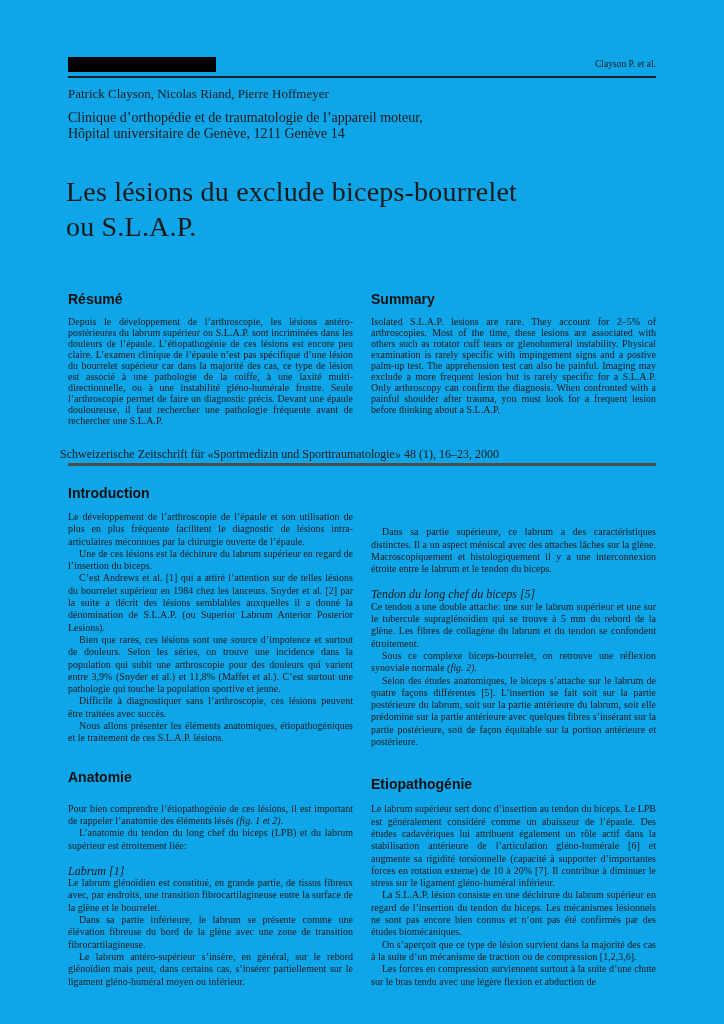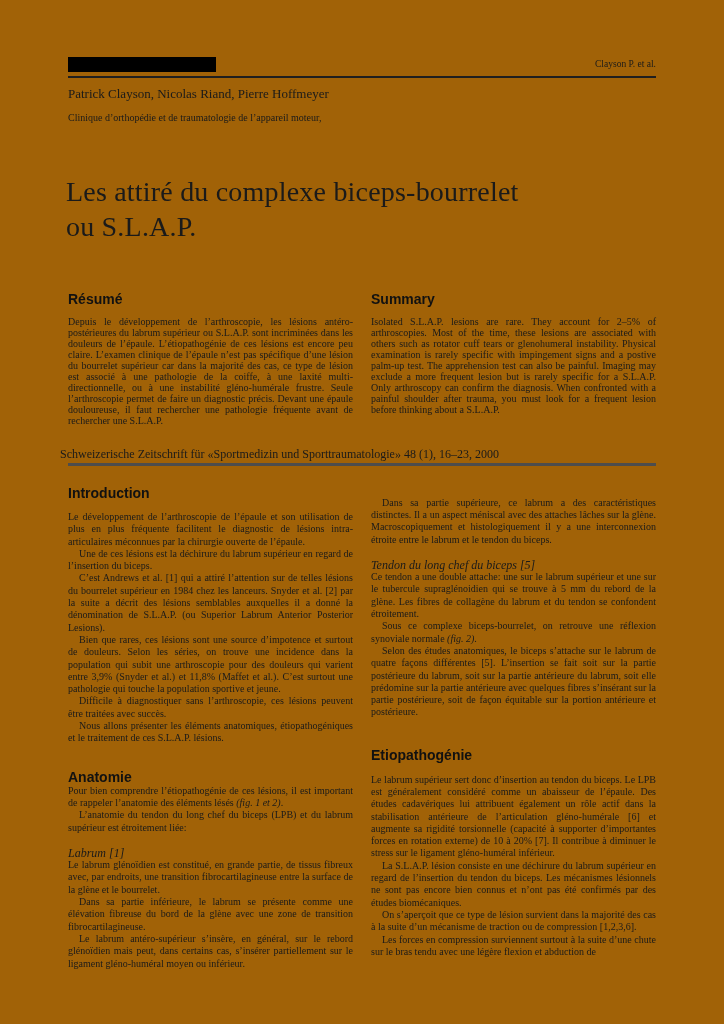--- a/index.html
+++ b/index.html
@@ -1,64 +1,65 @@
 <!DOCTYPE html>
 <html lang="fr"><head>
 <meta charset="utf-8">
 <style>
   * { margin:0; padding:0; box-sizing:border-box; }
   html,body { background:#ffffff; }
   .page {
-    position:relative; width:724px; height:1024px; background:#a16207;
+    position:relative; width:724px; height:1024px; background:#0ea5e9;
     font-family:"Liberation Serif", serif; color:#1a1a1a; overflow:hidden;
   }
   
   .hdr-bar { position:absolute; left:68px; top:57px; width:148px; height:15px; background:#000; }
   .running-head { position:absolute; right:68px; top:59px; font-size:9.5px; }
   .hdr-rule { position:absolute; left:68px; top:76px; width:588px; height:1.5px; background:#1f1f1f; }
   
   .authors { position:absolute; left:68px; top:86px; font-size:13px; }
-  .affiliation { position:absolute; left:68px; top:110px; font-size:10px; line-height:16px; }
+  .affiliation { position:absolute; left:68px; top:110px; font-size:14px; line-height:16px; }
   
   .title { position:absolute; left:66px; top:174px; font-size:28px; line-height:35px; font-weight:normal; letter-spacing:0.2px; }
   
   .abstracts { position:absolute; left:68px; top:291px; width:588px; display:flex; gap:18px; }
   .abs-col { width:285px; }
   .sec-heading { font-family:"Liberation Sans", sans-serif; font-weight:bold; font-size:14px; margin-bottom:9px; color:#111; }
   .body-text { font-size:10px; line-height:11px; text-align:justify; }
   
   .journal { position:absolute; left:60px; top:447px; width:588px; font-size:12px; }
   .journal-rule { position:absolute; left:68px; top:463px; width:588px; height:2.5px; background:#4d4d4d; }
   
-  .main { position:absolute; left:68px; top:485px; width:588px; display:flex; gap:18px; align-items:center; }
+  .main { position:absolute; left:68px; top:485px; width:588px; display:flex; gap:18px; align-items:flex-end; }
   .col { width:285px; }
   .col p { font-size:10px; line-height:12.3px; text-align:justify; }
   .col p.ind { text-indent:11px; }
   .subhead { font-style:italic; font-size:12px; line-height:12.3px; margin-top:13px; }
   .h-intro { margin-bottom:10px; }
-  .h-anatomie { margin-top:24px; margin-bottom:0; }
+  .h-anatomie { margin-top:24px; margin-bottom:18px; }
   .h-etio { margin-top:28px; margin-bottom:11px; }
   em { font-style:italic; }
 </style>
 </head>
 <body>
 
 <div class="page">
 
   <div class="hdr-bar"></div>
   <div class="running-head">Clayson P. et al.</div>
   <div class="hdr-rule"></div>
 
   <div class="authors">Patrick Clayson, Nicolas Riand, Pierre Hoffmeyer</div>
   <div class="affiliation">
     <div>Clinique d’orthopédie et de traumatologie de l’appareil moteur,</div>
+    <div>Hôpital universitaire de Genève, 1211 Genève 14</div>
   </div>
 
   <h1 class="title">
-    <div>Les attiré du complexe biceps-bourrelet</div>
+    <div>Les lésions du exclude biceps-bourrelet</div>
     <div>ou S.L.A.P.</div>
   </h1>
 
   <div class="abstracts">
     <div class="abs-col">
       <div class="sec-heading">Résumé</div>
       <div class="body-text">Depuis le développement de l’arthroscopie, les lésions antéro-postérieures du labrum supérieur ou S.L.A.P. sont incriminées dans les douleurs de l’épaule. L’étiopathogénie de ces lésions est encore peu claire. L’examen clinique de l’épaule n’est pas spécifique d’une lésion du bourrelet supérieur car dans la majorité des cas, ce type de lésion est associé à une pathologie de la coiffe, à une laxité multi-directionnelle, ou à une instabilité gléno-humérale frustre. Seule l’arthroscopie permet de faire un diagnostic précis. Devant une épaule douloureuse, il faut rechercher une pathologie fréquente avant de rechercher une S.L.A.P.</div>
     </div>
     <div class="abs-col">
       <div class="sec-heading">Summary</div>

